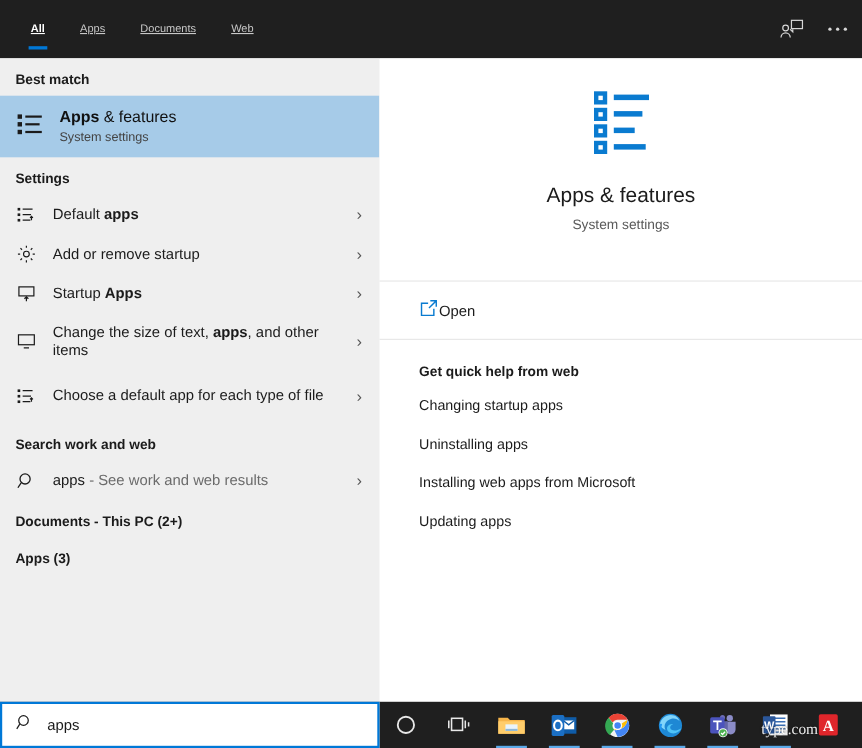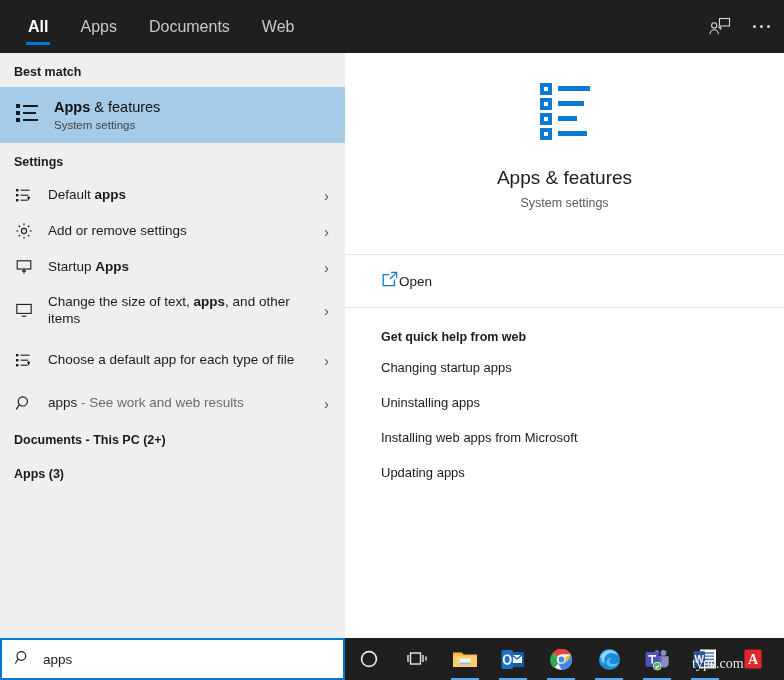--- a/index.html
+++ b/index.html
@@ -15,21 +15,21 @@
   .header {
     position: absolute; left: 0; top: 0; width: 784px; height: 53px;
     background: #1f1f1f;
     display: flex; align-items: center;
   }
   .tabs { display: flex; align-items: center; height: 53px; padding-left: 12px; }
   .tab {
     position: relative; height: 53px;
     display: flex; align-items: center; justify-content: center;
     padding: 0 16px;
-    color: #c8c8c8; font-size: 16px; white-space: nowrap;
+    color: #c8c8c8; font-size: 10px; white-space: nowrap; text-decoration: underline;
   }
   .tab.active { color: #ffffff; font-weight: bold; }
   .tab.active::after {
     content: ""; position: absolute; left: 14px; right: 14px; bottom: 8px;
     height: 3px; background: #0078d7;
   }
   .tab .caret {
     display: inline-block; margin-left: 7px;
     width: 0; height: 0;
     border-left: 5px solid transparent; border-right: 5px solid transparent;
@@ -212,21 +212,21 @@
         <span class="chev">›</span>
       </div>
 
       <div class="srow">
         <span class="ico">
           <svg width="18" height="18" viewBox="0 0 18 18" stroke="#1b1b1b" fill="none" stroke-width="1.1">
             <circle cx="9" cy="9" r="2.6"></circle>
             <path d="M9 1.3v2M9 14.7v2M1.3 9h2M14.7 9h2M3.6 3.6l1.4 1.4M13 13l1.4 1.4M14.4 3.6L13 5M5 13l-1.4 1.4"></path>
           </svg>
         </span>
-        <span class="lbl"><span>Add or remove settings</span><b></b></span>
+        <span class="lbl"><span>Add or remove startup</span><b></b></span>
         <span class="chev">›</span>
       </div>
 
       <div class="srow">
         <span class="ico">
           <svg width="18" height="18" viewBox="0 0 18 18" stroke="#1b1b1b" fill="none" stroke-width="1.1">
             <rect x="2.2" y="2.8" width="13.6" height="8.2"></rect>
             <path d="M9 11.4v4.4M7.2 13.6L9 11.8l1.8 1.8"></path>
           </svg>
         </span>
@@ -254,20 +254,21 @@
             <path d="M5.6 9.2h7.6"></path>
             <rect x="1" y="13" width="2.4" height="2.4" fill="#1b1b1b" stroke="none"></rect>
             <path d="M5.6 14.2h7"></path>
             <path d="M13.6 14.2l0-3.4M12.3 12.1l1.3-1.3 1.3 1.3"></path>
           </svg>
         </span>
         <span class="lbl"><span>Choose a default app for each type of file</span></span>
         <span class="chev">›</span>
       </div>
 
+      <div class="group-title">Search work and web</div>
 
       <div class="srow web-row">
         <span class="ico">
           <svg width="18" height="18" viewBox="0 0 18 18" stroke="#1b1b1b" fill="none" stroke-width="1.2">
             <circle cx="7.8" cy="7.4" r="4.6"></circle>
             <path d="M4.2 10.9L1.3 15.4"></path>
           </svg>
         </span>
         <span class="lbl"><span>apps</span><span class="dim"> - See work and web results</span></span>
         <span class="chev">›</span>

